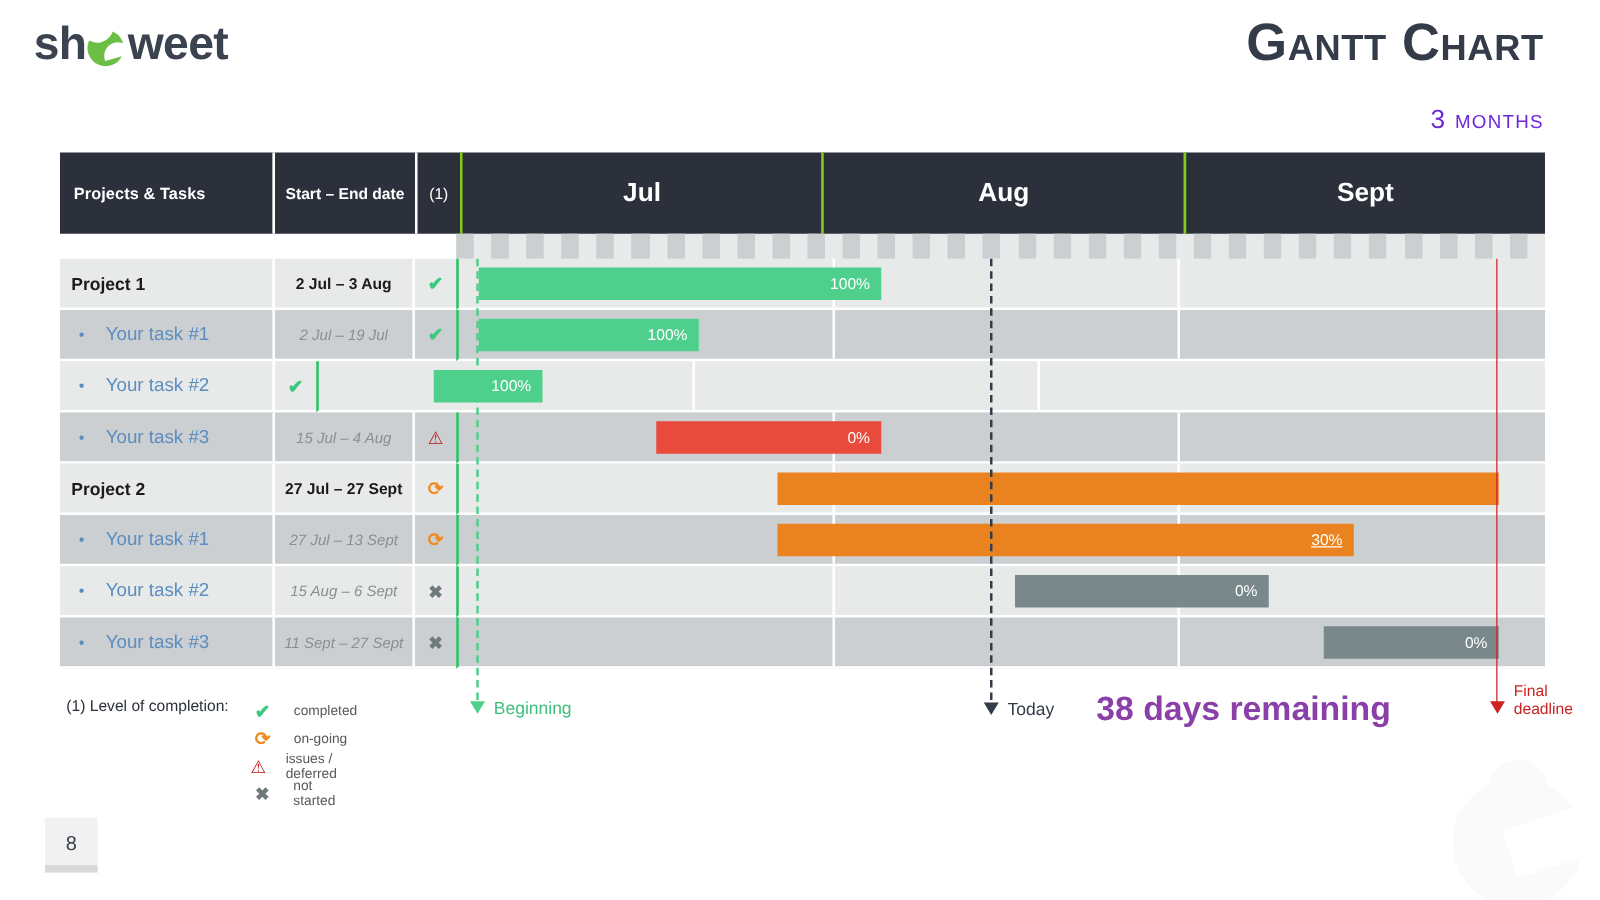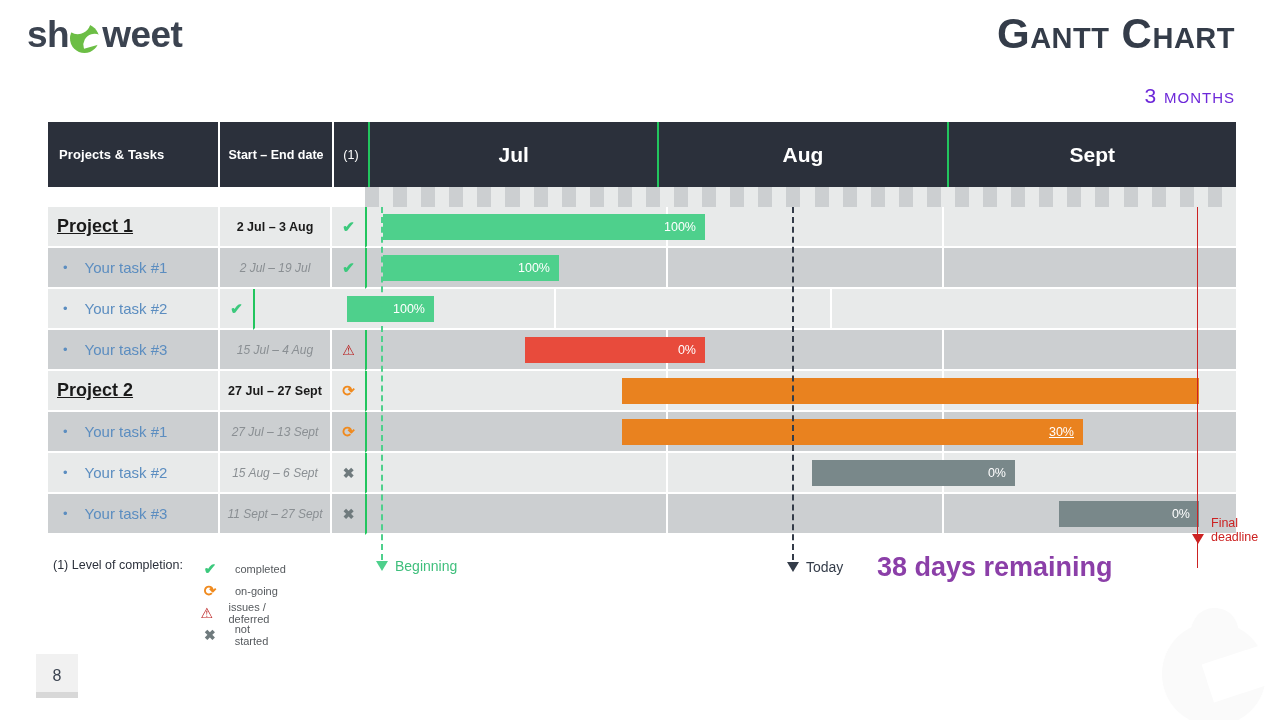--- a/index.html
+++ b/index.html
@@ -161,21 +161,21 @@
   }
   .hdr .c-flag {
     justify-content: center;
     font-size: 12.5px;
     border-left: 2px solid #ffffff;
   }
   .hdr .c-month {
     justify-content: center;
     font-size: 21px;
     font-weight: 700;
-    border-left: 2px solid #22c55e;
+    border-left: 2px solid #84cc16;
   }
 
   
   .daystrip {
     display: flex;
     height: 20px;
     margin-left: 317px;
     width: 871px;
     background: #e8eaea;
   }
@@ -217,24 +217,23 @@
     justify-content: center;
     border-left: 2px solid #ffffff;
   }
   .row .c-track {
     flex: 1;
     border-left: 2px solid #22c55e;
     position: relative;
   }
 
   .proj-label {
-    font-size: 18px;
+    font-size: 14px;
     font-weight: 700;
     color: #1a1a1a;
-    text-decoration: underline;
   }
   .task-bullet {
     color: #5b8dc0;
     font-size: 13px;
     margin-right: 17px;
     margin-left: 6px;
   }
   .task-label {
     font-size: 15px;
     color: #5b8dc0;
@@ -645,21 +644,21 @@
 <div class="marker" id="marker-beginning" style="left: 376px; top: 558px;">
   <div class="arrow-down green"></div>
   <div class="marker-label green">Beginning</div>
 </div>
 
 <div class="marker" id="marker-today" style="left: 787px; top: 559px;">
   <div class="arrow-down"></div>
   <div class="marker-label">Today</div>
 </div>
 
-<div class="marker" id="marker-deadline" style="left: 1192px; top: 516px; align-items: flex-end;">
+<div class="marker" id="marker-deadline" style="left: 1192px; top: 546px; align-items: center;">
   <div class="arrow-down red" style="margin-top: 12px;"></div>
   <div class="marker-label red">
     <div>Final</div>
     <div>deadline</div>
   </div>
 </div>
 
 <div class="remaining">38 days remaining</div>
 
 <div class="legend">

